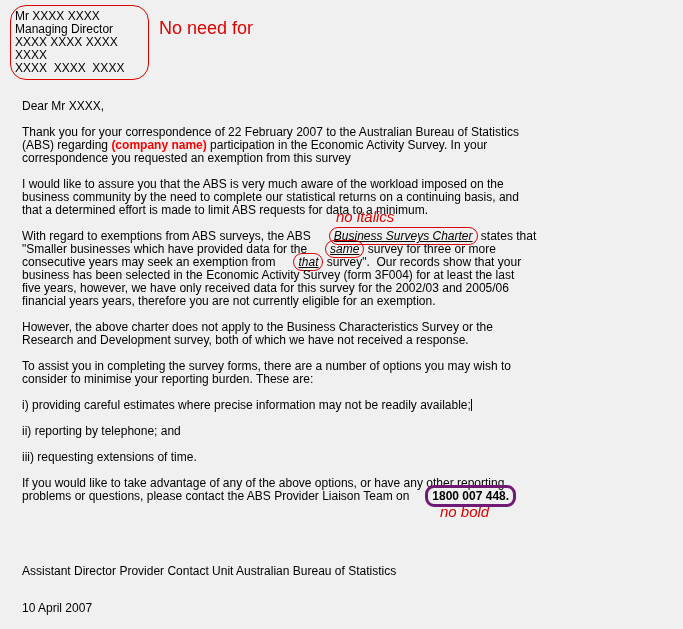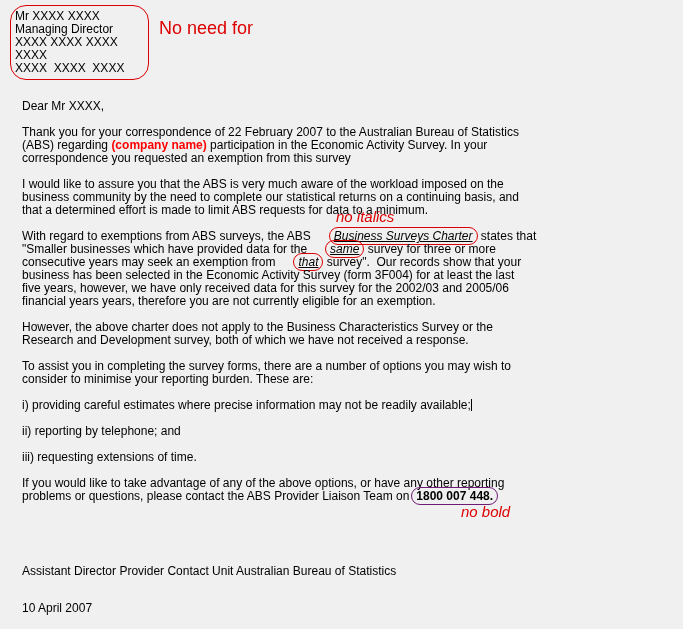--- a/index.html
+++ b/index.html
@@ -48,44 +48,44 @@
   .iu { font-style: italic; text-decoration: underline; }
   .u  { }
   .circled {
     border: 1px solid #dd0000;
     border-radius: 9px;
     padding: 1px 4px;
     margin-left: 18px;
   }
   .circled-bold {
     font-weight: bold;
-    border: 1px solid #701a75;
+    border: 3px solid #701a75;
     border-radius: 9px;
     padding: 1px 4px;
-    margin-left: 2px;
+    margin-left: 16px;
   }
   .caret {
     display: inline-block;
     width: 1px; height: 12px;
     background: #000;
     vertical-align: -2px;
   }
 
   
   .note-no-italics {
     position: absolute;
     left: 336px; top: 209px;
     color: #dd0000;
     font-size: 15px;
     font-style: italic;
     line-height: 16px;
   }
   .note-no-bold {
     position: absolute;
-    left: 461px; top: 504px;
+    left: 440px; top: 504px;
     color: #dd0000;
     font-size: 15px;
     font-style: italic;
     line-height: 16px;
   }
 </style>
 </head>
 <body>
 
 <div class="page">

